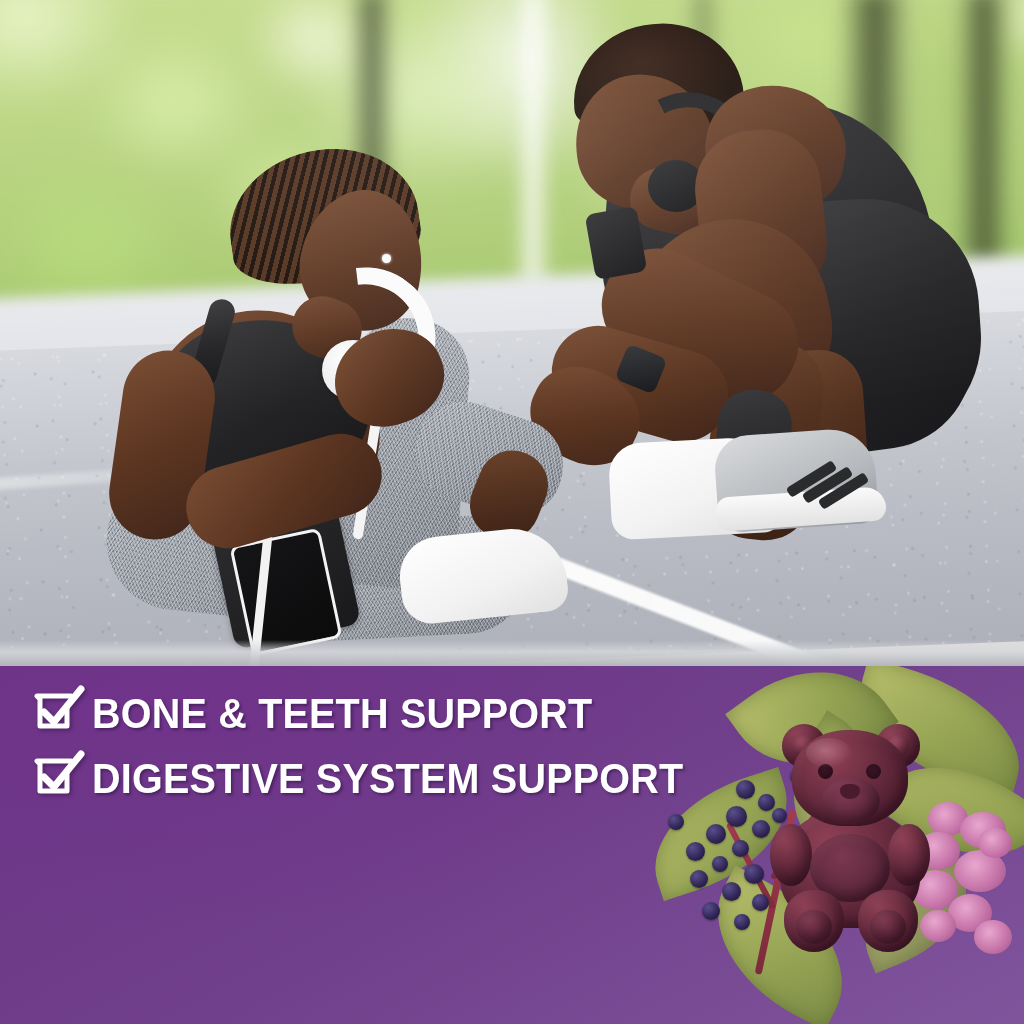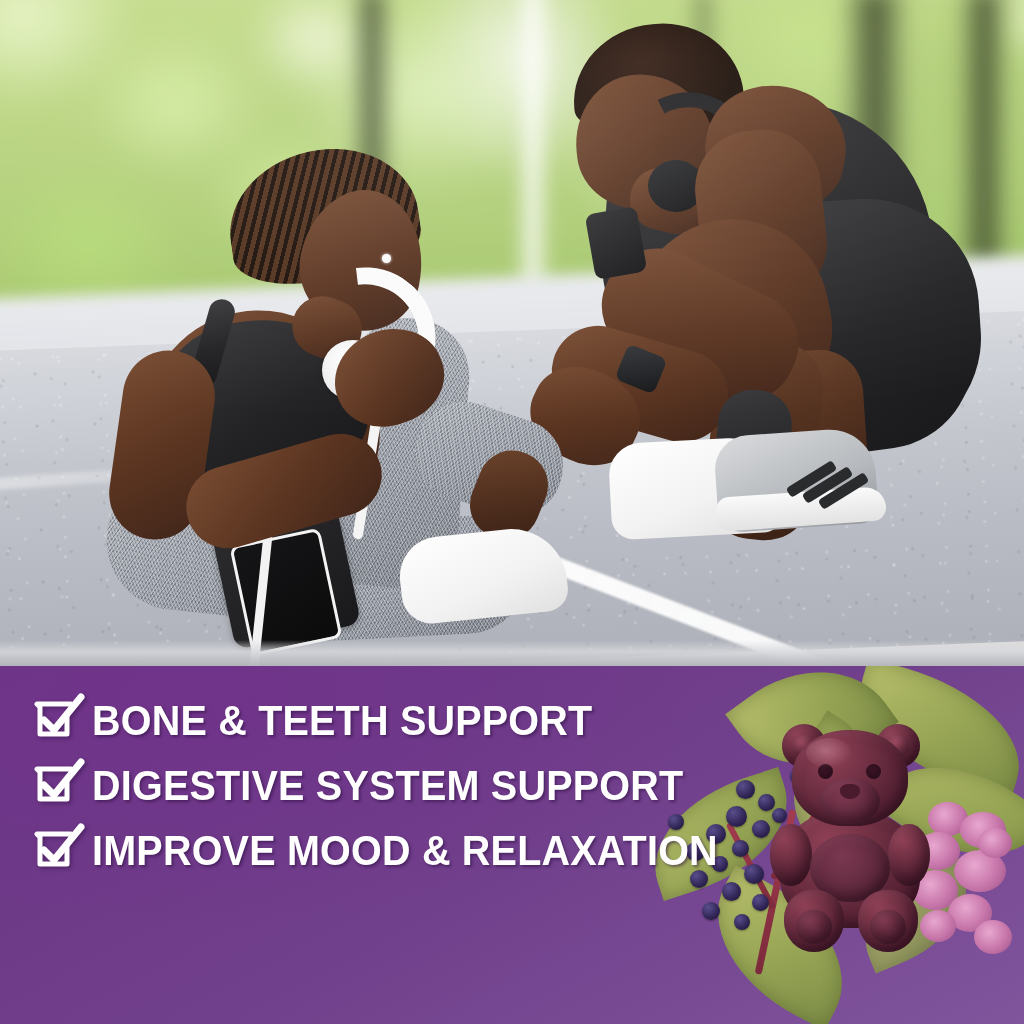--- a/index.html
+++ b/index.html
@@ -227,21 +227,21 @@
   .b-belly{left:44px;top:112px;width:80px;height:68px;border-radius:50%;background:radial-gradient(circle at 40% 32%,#7a3850,#4e1f31);}
   .b-leg-l{left:18px;top:168px;width:60px;height:62px;border-radius:46% 46% 50% 50%;}
   .b-leg-r{left:92px;top:168px;width:60px;height:62px;border-radius:46% 46% 50% 50%;}
   .b-foot-l{left:30px;top:188px;width:36px;height:34px;border-radius:50%;background:radial-gradient(circle at 40% 34%,#7d3950,#4a1b2c);}
   .b-foot-r{left:104px;top:188px;width:36px;height:34px;border-radius:50%;background:radial-gradient(circle at 40% 34%,#7d3950,#4a1b2c);}
   .b-gloss{position:absolute;left:40px;top:16px;width:46px;height:30px;border-radius:50%;
     background:radial-gradient(ellipse at 40% 40%,rgba(255,200,215,.32),rgba(255,200,215,0) 72%);}
 
   
   .benefits{position:absolute;left:36px;top:18px;width:860px;z-index:5;}
-  .brow{display:flex;align-items:flex-end;height:58px;margin-bottom:7px;}
+  .brow{display:flex;align-items:center;height:58px;margin-bottom:7px;}
   .cbox{position:relative;width:42px;height:42px;flex:0 0 42px;margin-right:14px;}
   .cbox svg{position:absolute;left:-5px;top:-10px;width:56px;height:56px;
     filter:drop-shadow(2px 2px 2px rgba(40,12,60,.45));}
   .blabel{
     color:#ffffff;
     font-family:"Liberation Sans",sans-serif;
     font-weight:bold;
     font-size:43px;
     line-height:1;
     letter-spacing:.2px;
@@ -419,26 +419,17 @@
       <div class="brow">
         <span class="cbox">
           <svg viewBox="0 0 56 56" aria-hidden="true">
             <path d="M6 14 H40 V19 L36 23 V44 H9 V17 Z" fill="none" stroke="#ffffff" stroke-width="5" stroke-linejoin="round"></path>
             <path d="M13 30 L23 40 L50 7" fill="none" stroke="#ffffff" stroke-width="7" stroke-linecap="round" stroke-linejoin="round"></path>
           </svg>
         </span>
         <span class="blabel">DIGESTIVE SYSTEM SUPPORT</span>
       </div>
 
-      <div class="brow">
-        <span class="cbox">
-          <svg viewBox="0 0 56 56" aria-hidden="true">
-            <path d="M6 14 H40 V19 L36 23 V44 H9 V17 Z" fill="none" stroke="#ffffff" stroke-width="5" stroke-linejoin="round"></path>
-            <path d="M13 30 L23 40 L50 7" fill="none" stroke="#ffffff" stroke-width="7" stroke-linecap="round" stroke-linejoin="round"></path>
-          </svg>
-        </span>
-        <span class="blabel">IMPROVE MOOD &amp; RELAXATION</span>
-      </div>
 
     </div>
   </div>
 
 </div>
 
 </body></html>

